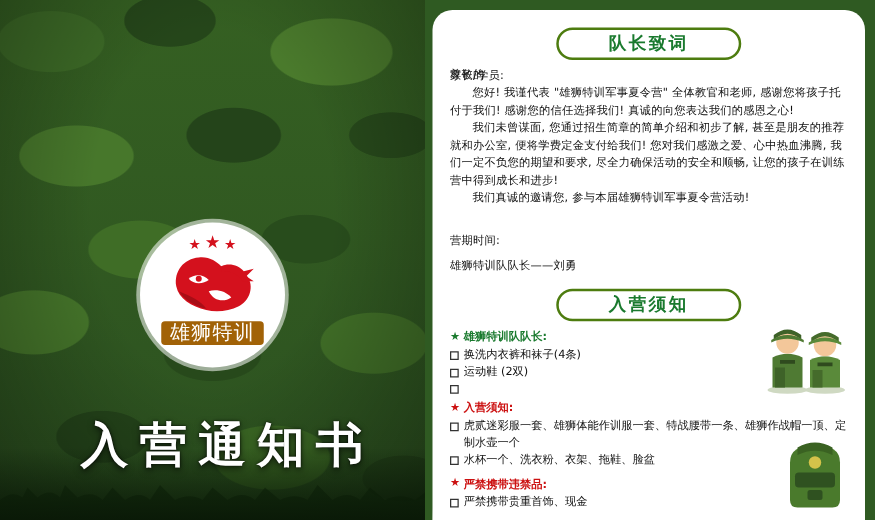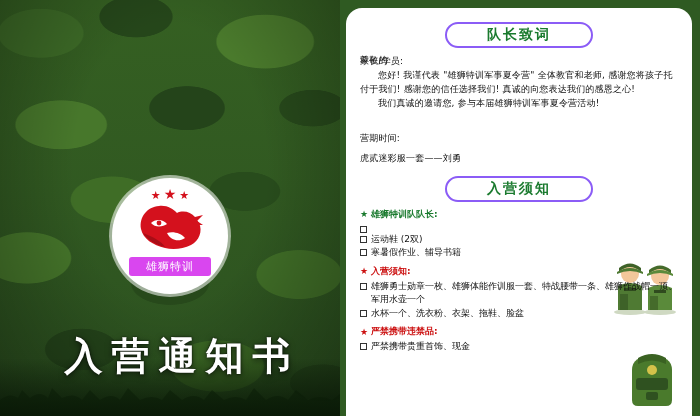--- a/index.html
+++ b/index.html
@@ -69,24 +69,24 @@
     color: #d4111d; font-size: 11px; line-height: 1;
   }
   .emblem-stars .s2 { font-size: 14px; }
   .lion {
     width: 74px; height: 52px;
     margin-top: 2px;
   }
   .emblem-band {
     margin-top: 2px;
     width: 82px; height: 19px;
-    background: #d946ef;
+    background: #a16207;
     border-radius: 3px;
     color: #fff;
-    font-size: 11px;
+    font-size: 16px;
     letter-spacing: 1px;
     display: flex; align-items: center; justify-content: center;
     font-family: "DejaVu Sans", sans-serif;
   }
 
   .cover-title {
     position: absolute;
     left: 15px; right: 0; bottom: 34px;
     text-align: center;
     color: #ffffff;
@@ -110,21 +110,21 @@
     width: 100%; height: 100%;
     background: #ffffff;
     border-radius: 16px 16px 0 0;
     padding: 10px 14px;
     overflow: hidden;
   }
 
   .section-header {
     margin: 4px auto 6px;
     width: 148px; height: 26px;
-    border: 2px solid #8b5cf6;
+    border: 2px solid #4d7c0f;
     border-radius: 13px;
     display: flex; align-items: center; justify-content: center;
     color: #1a7a2e;
     font-size: 14px;
     font-weight: bold;
     letter-spacing: 2px;
     font-family: "DejaVu Sans", sans-serif;
   }
   .section-header.second { margin-top: 10px; }
 
@@ -224,25 +224,26 @@
 
   <div class="content">
     <div class="card">
 
       <div class="section-header">队长致词</div>
 
       <div class="body-text">
         <p class="salutation">尊敬的</p>
         <p class="right-align" style="margin-top:-13px;">家长/学员:</p>
         <p class="indent">您好! 我谨代表 "雄狮特训军事夏令营" 全体教官和老师, 感谢您将孩子托付于我们! 感谢您的信任选择我们! 真诚的向您表达我们的感恩之心!</p>
+        <p class="indent">我们未曾谋面, 您通过招生简章的简单介绍和初步了解, 甚至是朋友的推荐就和办公室, 便将学费定金支付给我们! 您对我们感激之爱、心中热血沸腾, 我们一定不负您的期望和要求, 尽全力确保活动的安全和顺畅, 让您的孩子在训练营中得到成长和进步!</p>
         <p class="indent">我们真诚的邀请您, 参与本届雄狮特训军事夏令营活动!</p>
         <div class="sign-row">
           <span>营期时间:</span>
         </div>
-        <p class="right-align" style="margin-top:6px;">虎贰迷彩服一套——刘勇</p>
+        <p class="right-align" style="margin-top:6px;">雄狮特训队队长——刘勇</p>
       </div>
 
       <div class="section-header second">入营须知</div>
 
       <svg class="kids" viewBox="0 0 74 62">
         <ellipse cx="22" cy="58" rx="16" ry="3" fill="#cfd9c2"></ellipse>
         <ellipse cx="52" cy="58" rx="16" ry="3" fill="#cfd9c2"></ellipse>
         <path d="M10,56 L10,32 Q22,26 34,32 L34,56 Z" fill="#4f7a33"></path>
         <path d="M12,56 L12,40 L20,40 L20,56 Z" fill="#3e6228"></path>
         <circle cx="22" cy="20" r="9" fill="#f3c79a"></circle>
@@ -266,37 +267,37 @@
       </svg>
 
       <div class="items">
 
         <div class="list-title">
           <span class="star">★</span>
           <span>雄狮特训队队长:</span>
         </div>
         <div class="item">
             <span class="chk"></span>
+            <span>换洗内衣裤和袜子(4条)</span>
           </div>
         <div class="item">
             <span class="chk"></span>
             <span>运动鞋 (2双)</span>
           </div>
         <div class="item">
             <span class="chk"></span>
-            <span>寒暑假作业、辅导书籍</span>
           </div>
 
         <div class="list-title red">
           <span class="star">★</span>
           <span>入营须知:</span>
         </div>
         <div class="item">
             <span class="chk"></span>
-            <span>雄狮勇士勋章一枚、雄狮体能作训服一套、特战腰带一条、雄狮作战帽一顶、军用水壶一个</span>
+            <span>虎贰迷彩服一套、雄狮体能作训服一套、特战腰带一条、雄狮作战帽一顶、定制水壶一个</span>
           </div>
         <div class="item">
             <span class="chk"></span>
             <span>水杯一个、洗衣粉、衣架、拖鞋、脸盆</span>
           </div>
 
         <div class="list-title red">
           <span class="star">★</span>
           <span>严禁携带违禁品:</span>
         </div>

